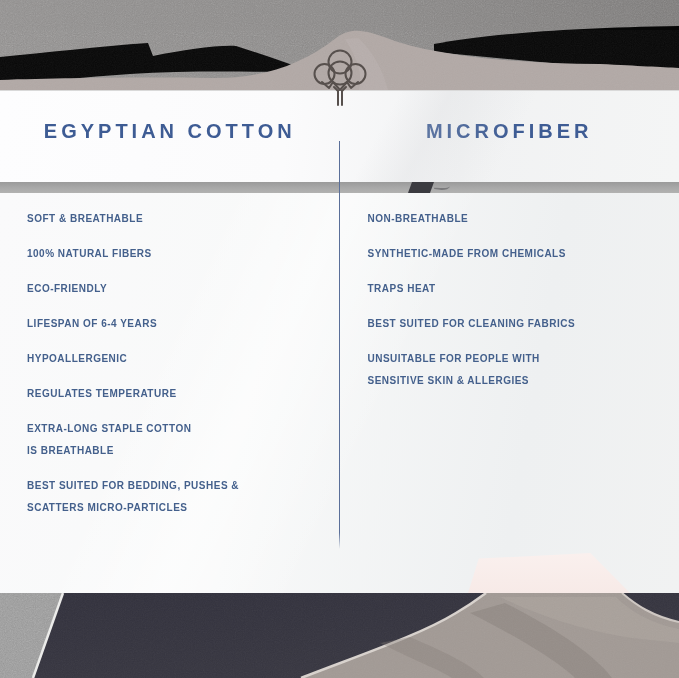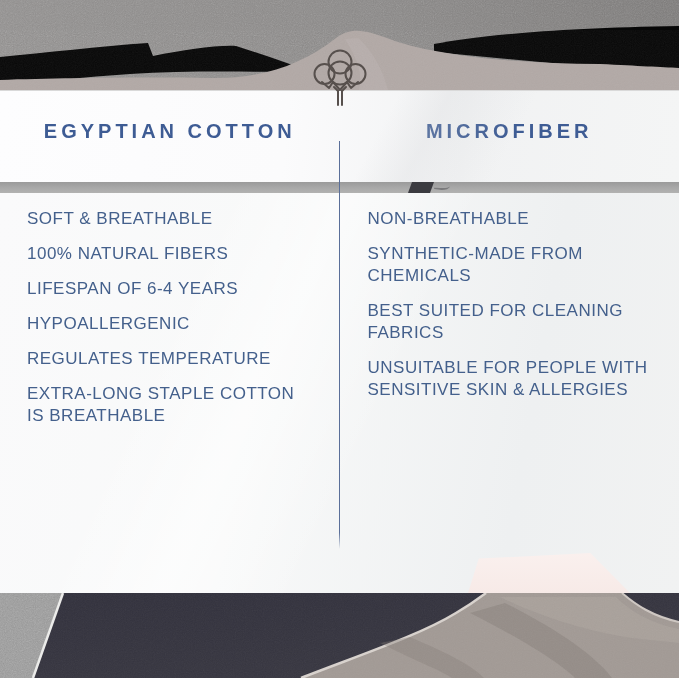--- a/index.html
+++ b/index.html
@@ -66,21 +66,21 @@
   .pink-patch {
     position:absolute; left:450px; top:360px; width:180px; height:40px;
     background:linear-gradient(180deg,#faf0ee 0%, #f7eae7 100%);
     clip-path:polygon(10% 100%, 16% 14%, 78% 0%, 100% 100%);
   }
   .columns { position:absolute; inset:0; display:flex; }
   .col { width:50%; box-sizing:border-box; padding:15px 8px 0 27px; }
   .col.right { padding-left:28px; }
   .col ul { list-style:none; margin:0; padding:0; }
   .item {
-    font-size:17px; font-weight:normal; letter-spacing:0.5px; line-height:22px;
+    font-size:10px; font-weight:bold; letter-spacing:0.5px; line-height:22px;
     margin-bottom:13px; color:var(--item_text,#44608c); white-space:pre-line;
   }
 
   
   .divider {
     position:absolute; left:339px; top:141px; width:1px; height:408px; z-index:4;
     background:linear-gradient(180deg, var(--divider,#5a6f99) 0%, var(--divider,#5a6f99) 96%, rgba(90,111,153,0) 100%);
   }
 </style>
 </head>
@@ -135,31 +135,35 @@
     <div class="gap-mark-tail"></div>
   </div>
 
   <div class="body-panel">
     <div class="pink-patch"></div>
     <div class="columns">
       <div class="col left">
         <ul>
             <li class="item">SOFT &amp; BREATHABLE</li>
             <li class="item">100% NATURAL FIBERS</li>
+            <li class="item">ECO-FRIENDLY</li>
             <li class="item">LIFESPAN OF 6-4 YEARS</li>
             <li class="item">HYPOALLERGENIC</li>
             <li class="item">REGULATES TEMPERATURE</li>
             <li class="item">EXTRA-LONG STAPLE COTTON
 IS BREATHABLE</li>
+            <li class="item">BEST SUITED FOR BEDDING, PUSHES &amp;
+SCATTERS MICRO-PARTICLES</li>
           </ul>
       </div>
       <div class="col right">
         <ul>
             <li class="item">NON-BREATHABLE</li>
             <li class="item">SYNTHETIC-MADE FROM CHEMICALS</li>
+            <li class="item">TRAPS HEAT</li>
             <li class="item">BEST SUITED FOR CLEANING FABRICS</li>
             <li class="item">UNSUITABLE FOR PEOPLE WITH
 SENSITIVE SKIN &amp; ALLERGIES</li>
           </ul>
       </div>
     </div>
   </div>
 
   <div class="divider"></div>
 

